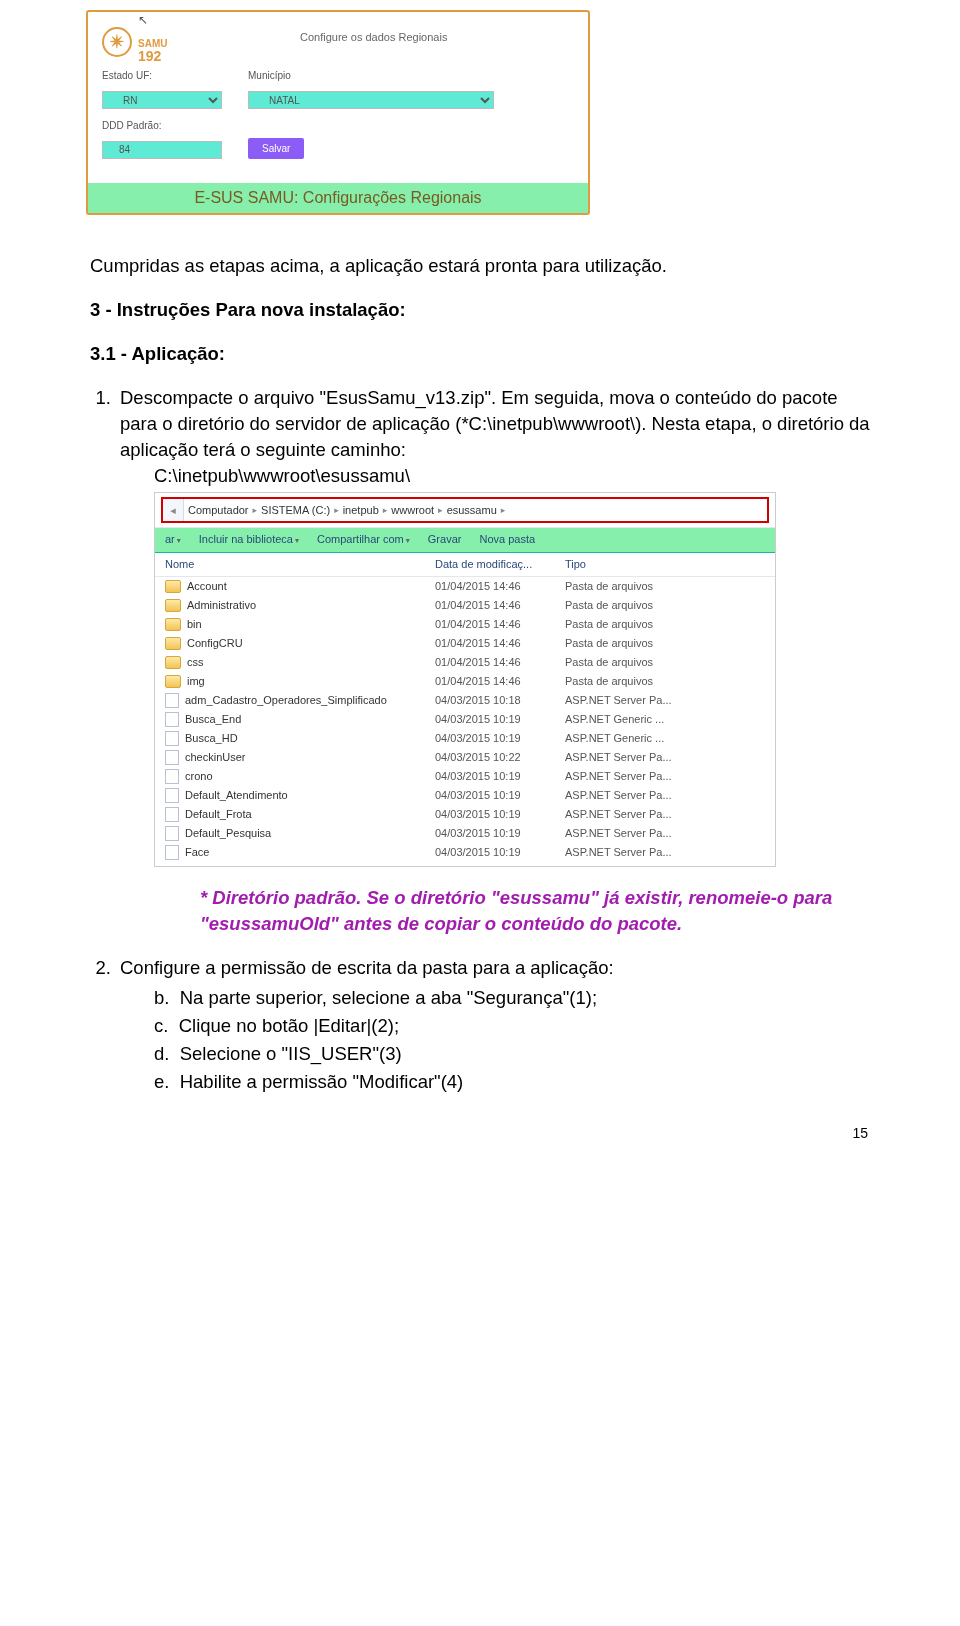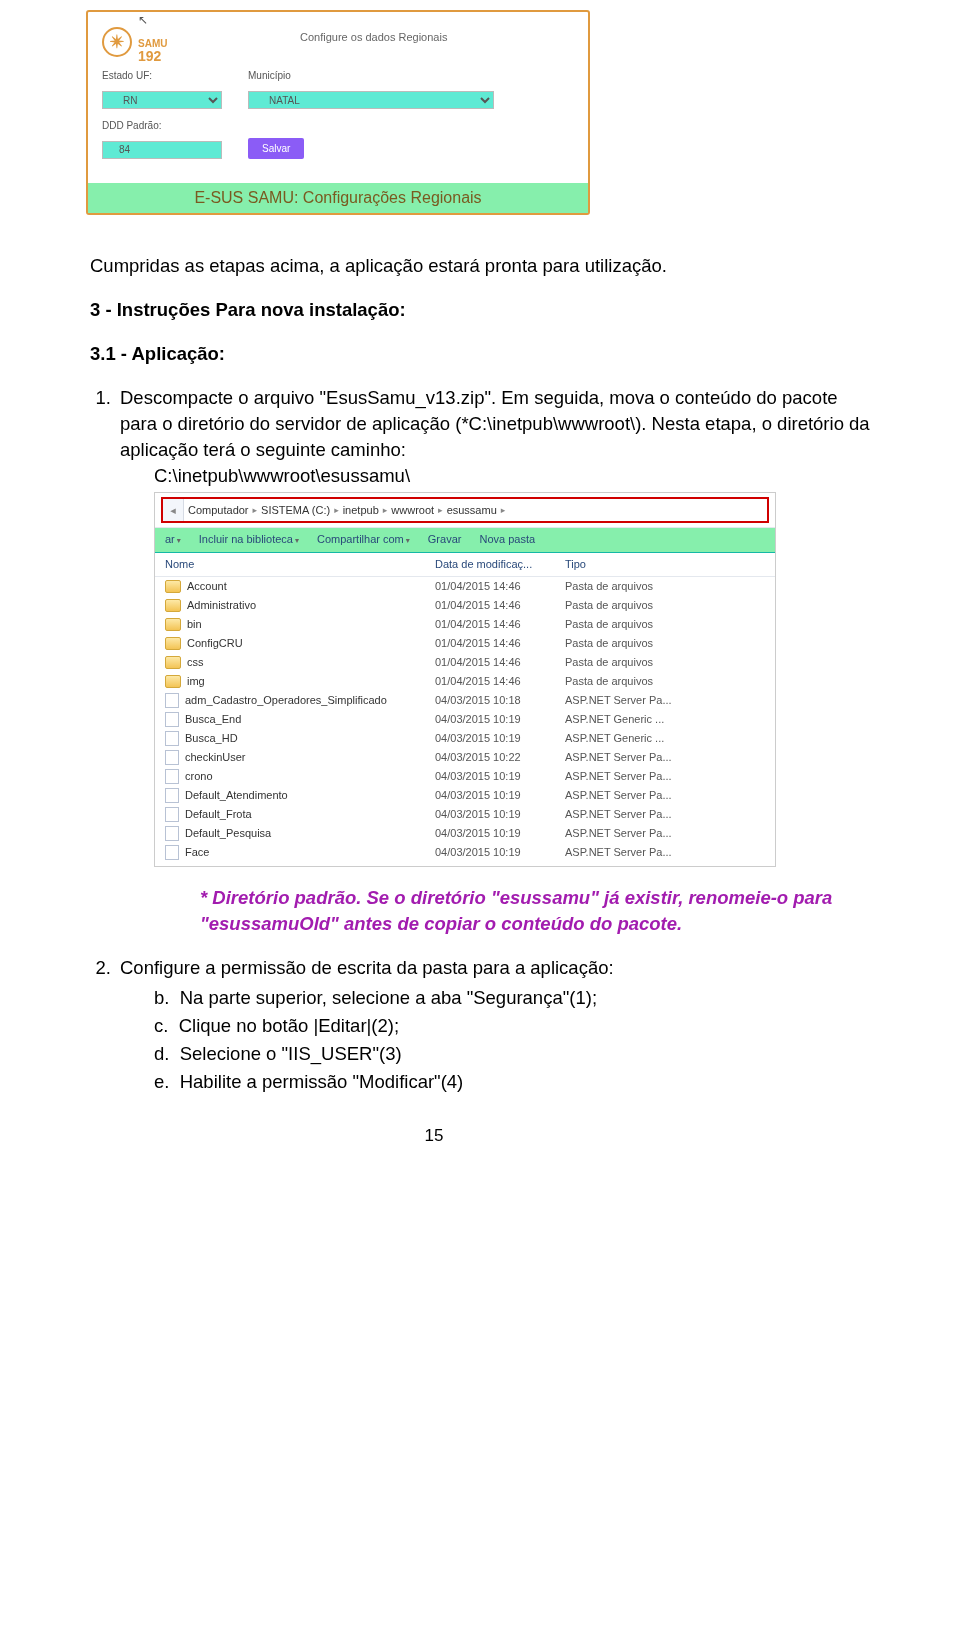--- a/index.html
+++ b/index.html
@@ -42,21 +42,21 @@
 .file-row .ico{width:16px;height:14px;margin-right:6px;display:flex;align-items:center;justify-content:center;font-size:11px}
 .ico.folder{background:linear-gradient(#fde9a7,#f3c455);border:1px solid #d4a83a;border-radius:2px;width:14px;height:11px}
 .ico.aspx{border:1px solid #b8c2d4;background:#fff;width:12px;height:13px;font-size:7px;color:#667;text-align:center;line-height:13px}
 .file-row .c1{width:270px;display:flex;align-items:center}
 .file-row .c2{width:130px;color:#555}
 .file-row .c3{width:160px;color:#555}
 .note{color:#a21caf;font-style:italic;font-weight:bold;margin:5px 0 18px 80px;max-width:640px}
 .sub{margin:4px 0 4px 34px;padding:0;list-style:none}
 .sub li{margin-bottom:2px}
 .sub li::before{display:inline-block;width:20px}
-.pagenum{text-align:center;margin:30px 92px 0 0;font-size:17px}
+.pagenum{text-align:right;margin:30px 92px 0 0;font-size:14px}
 </style>
 </head>
 <body>
 
 <div class="page">
 
   <div class="panel1">
     <div class="inner">
       <div class="logo-row">
         <div class="logo-circle">✴</div>

